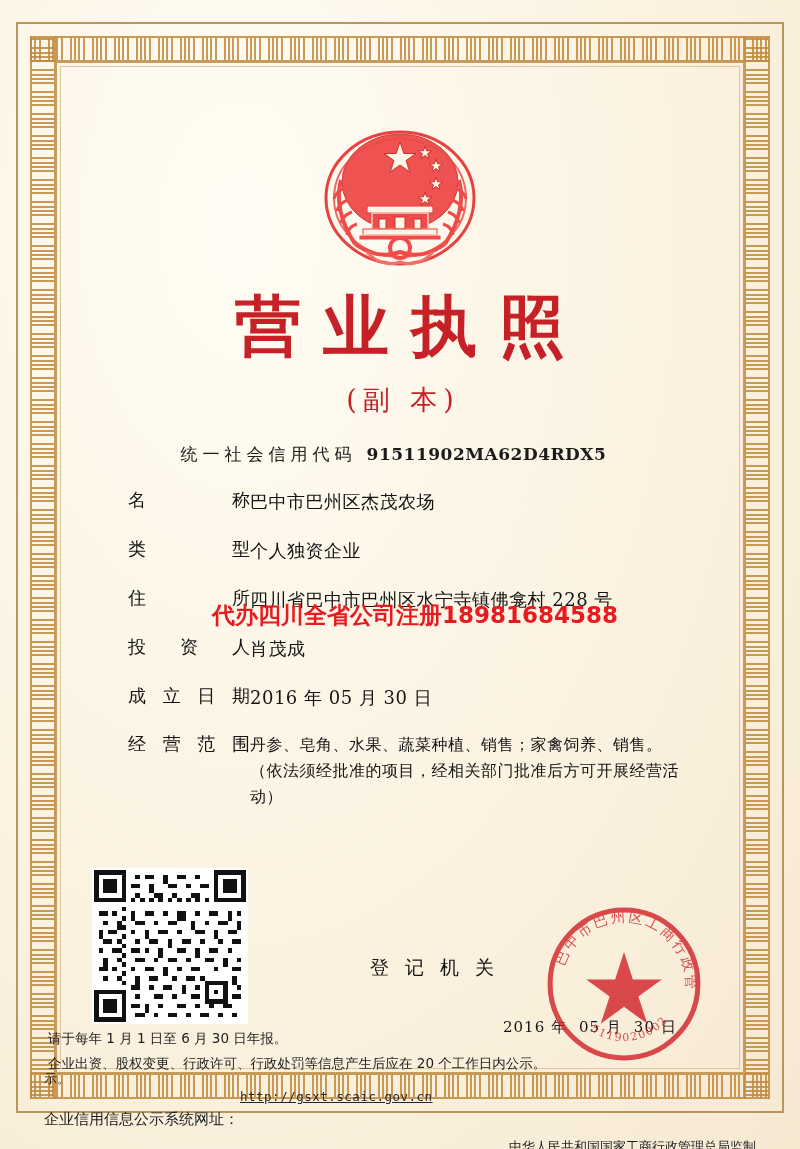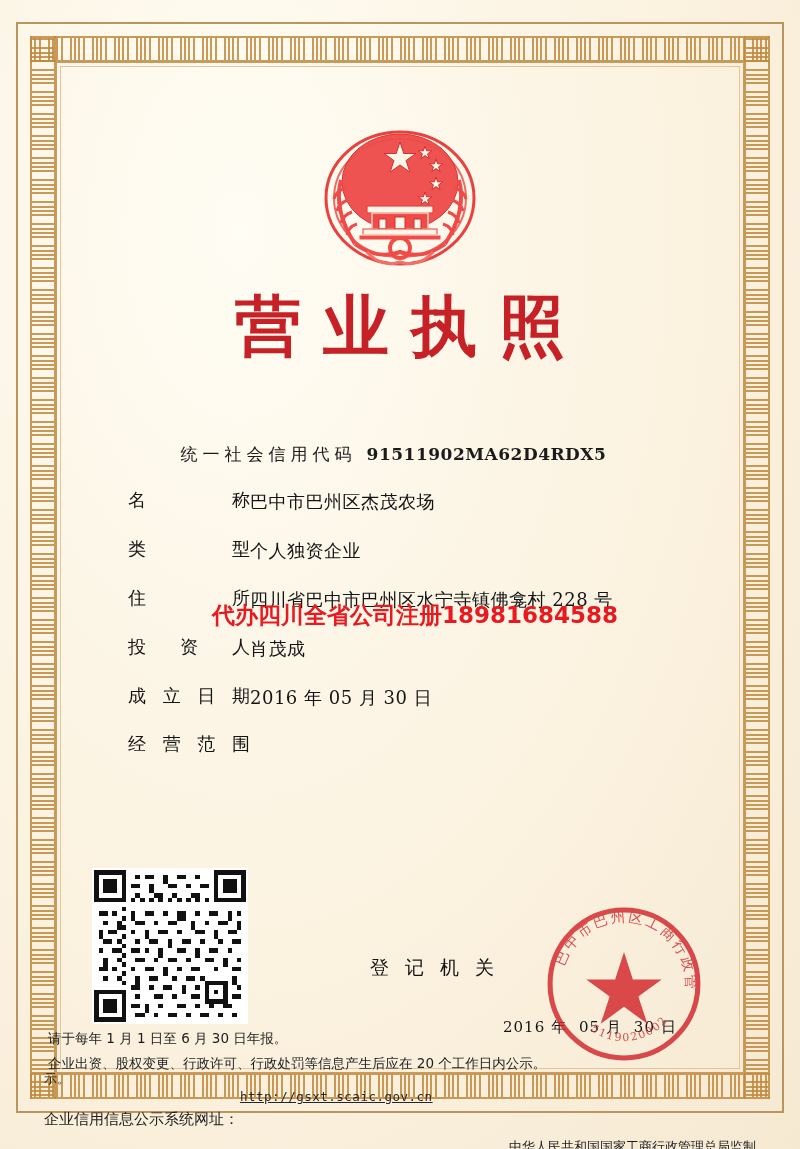--- a/index.html
+++ b/index.html
@@ -311,20 +311,21 @@
         <path d="M140,68 q9,3 11,11 M137,80 q9,3 11,11 M133,92 q9,3 11,11 M128,104 q9,3 10,11" stroke="#ee4b49" stroke-width="3" fill="none"></path>
 
         <circle cx="85" cy="128" r="10" fill="none" stroke="#ee4b49" stroke-width="4"></circle>
         <path d="M40,124 Q62,140 85,132 Q108,140 130,124" fill="none" stroke="#ee4b49" stroke-width="4"></path>
         <path d="M52,132 Q66,148 85,142 Q104,148 118,132" fill="none" stroke="#f0706b" stroke-width="3"></path>
       </g>
     </svg>
   </div>
 
   <div class="title">营业执照</div>
+  <div class="subtitle">(副 本)</div>
 
   <div class="credit-code">
     <span class="label">统一社会信用代码</span><span class="value">91511902MA62D4RDX5</span>
   </div>
 
   <div class="fields">
 
     <div class="row">
       <div class="k">
         <span>名</span>
@@ -368,20 +369,21 @@
       <div class="v">2016 年 05 月 30 日</div>
     </div>
 
     <div class="row scope">
       <div class="k">
         <span>经</span>
         <span>营</span>
         <span>范</span>
         <span>围</span>
       </div>
+      <div class="v">丹参、皂角、水果、蔬菜种植、销售；家禽饲养、销售。（依法须经批准的项目，经相关部门批准后方可开展经营活动）</div>
     </div>
 
   </div>
 
   <div class="watermark">代办四川全省公司注册18981684588</div>
 
   <div class="qr">
     <svg class="qrgrid" viewBox="0 0 33 33" xmlns="http://www.w3.org/2000/svg" shape-rendering="crispEdges">
       <rect width="33" height="33" fill="#ffffff"></rect>
       <g fill="#111111">

